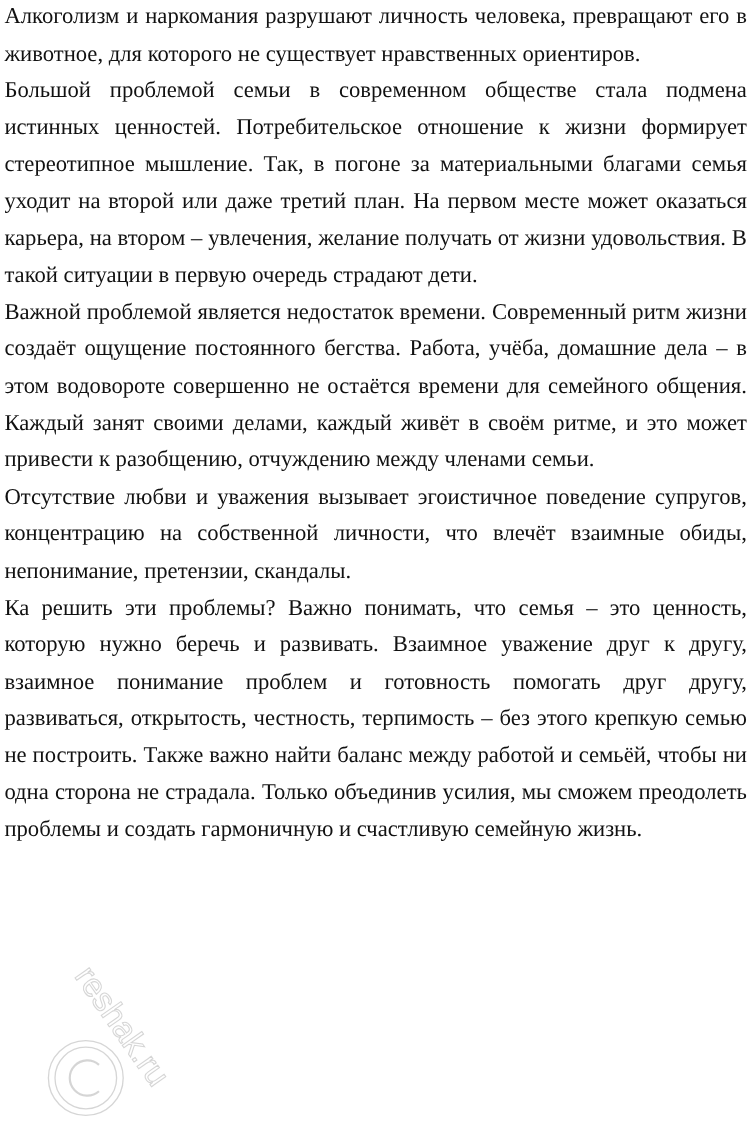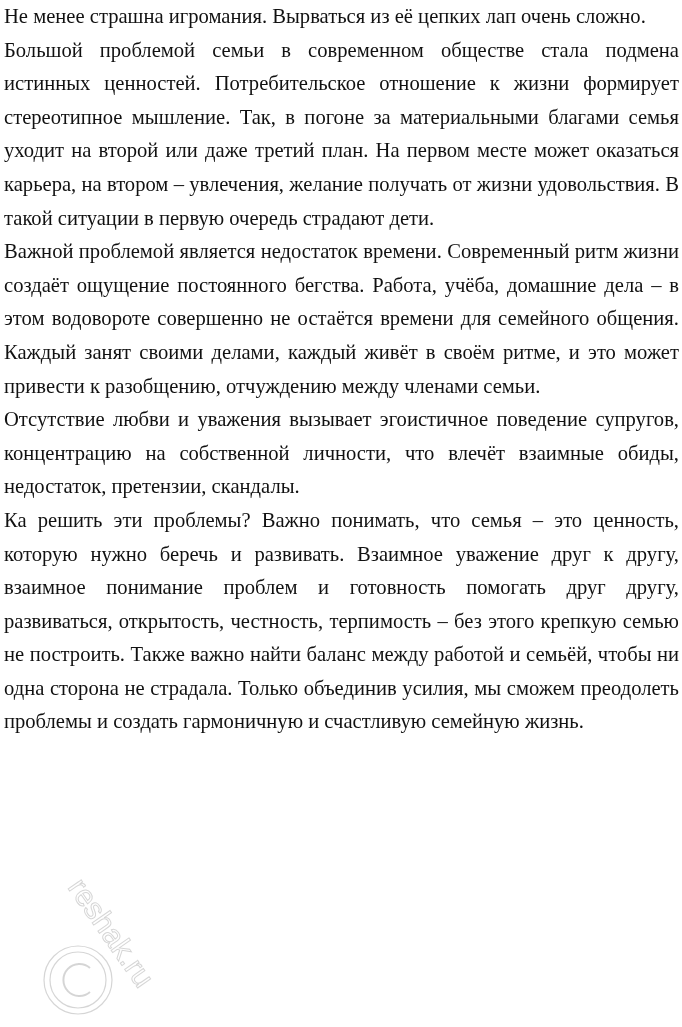--- a/index.html
+++ b/index.html
@@ -37,24 +37,24 @@
       width: 160px;
       height: 160px;
       pointer-events: none;
       opacity: 0.35;
     }
   </style>
 </head>
 <body>
 
 <div class="page">
-  <p>Не менее страшна игромания. Вырваться из её цепких лап очень сложно.</p>
+  <p class="p-first">Алкоголизм и наркомания разрушают личность человека, превращают его в животное, для которого не существует нравственных ориентиров.</p>
   <p>Большой проблемой семьи в современном обществе стала подмена истинных ценностей. Потребительское отношение к жизни формирует стереотипное мышление. Так, в погоне за материальными благами семья уходит на второй или даже третий план. На первом месте может оказаться карьера, на втором – увлечения, желание получать от жизни удовольствия. В такой ситуации в первую очередь страдают дети.</p>
   <p>Важной проблемой является недостаток времени. Современный ритм жизни создаёт ощущение постоянного бегства. Работа, учёба, домашние дела – в этом водовороте совершенно не остаётся времени для семейного общения. Каждый занят своими делами, каждый живёт в своём ритме, и это может привести к разобщению, отчуждению между членами семьи.</p>
-  <p>Отсутствие любви и уважения вызывает эгоистичное поведение супругов, концентрацию на собственной личности, что влечёт взаимные обиды, недостаток, претензии, скандалы.</p>
+  <p>Отсутствие любви и уважения вызывает эгоистичное поведение супругов, концентрацию на собственной личности, что влечёт взаимные обиды, непонимание, претензии, скандалы.</p>
   <p>Ка решить эти проблемы? Важно понимать, что семья – это ценность, которую нужно беречь и развивать. Взаимное уважение друг к другу, взаимное понимание проблем и готовность помогать друг другу, развиваться, открытость, честность, терпимость – без этого крепкую семью не построить. Также важно найти баланс между работой и семьёй, чтобы ни одна сторона не страдала. Только объединив усилия, мы сможем преодолеть проблемы и создать гармоничную и счастливую семейную жизнь.</p>
 </div>
 
 <div class="watermark">
   <svg width="160" height="160" viewBox="0 0 160 160">
     <g fill="none" stroke="#8a8a8a" stroke-width="1.2">
       <circle cx="58" cy="120" r="34"></circle>
       <circle cx="58" cy="120" r="28"></circle>
       <path d="M70 108 A16 16 0 1 0 70 132" stroke-width="2"></path>
     </g>

